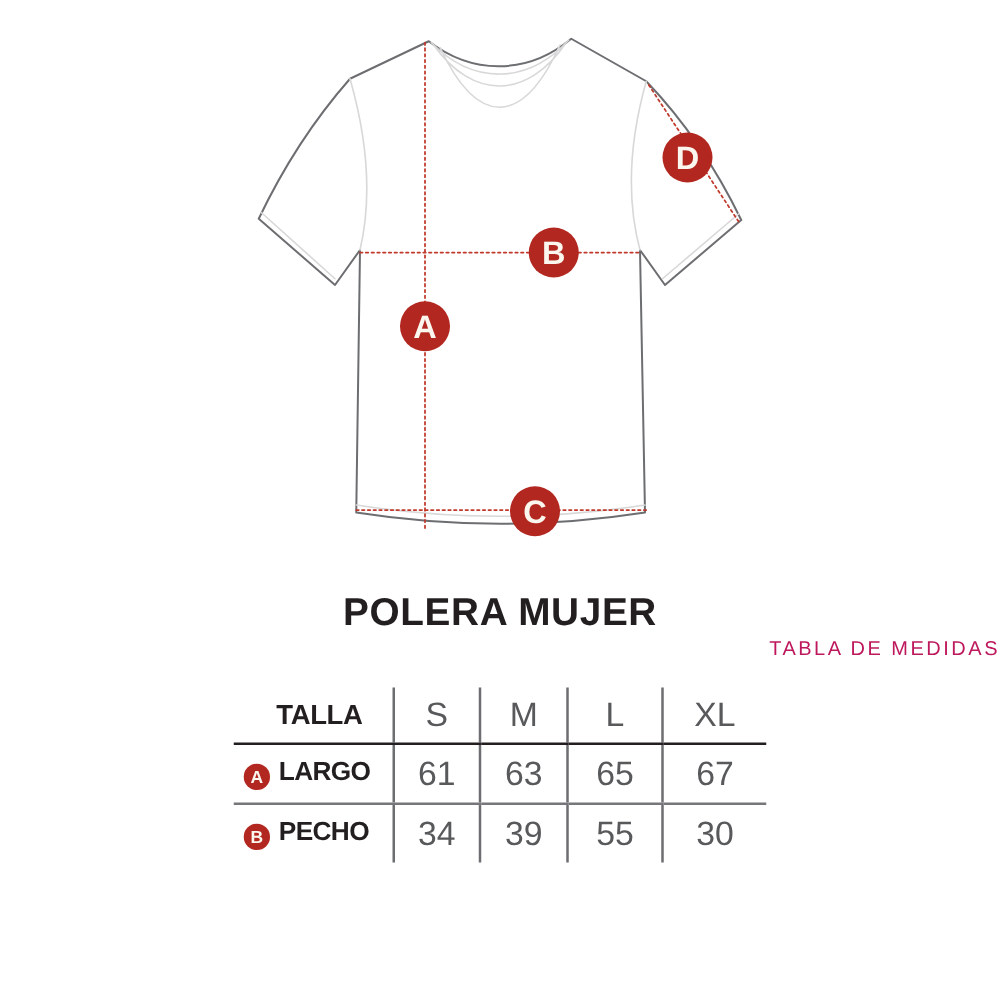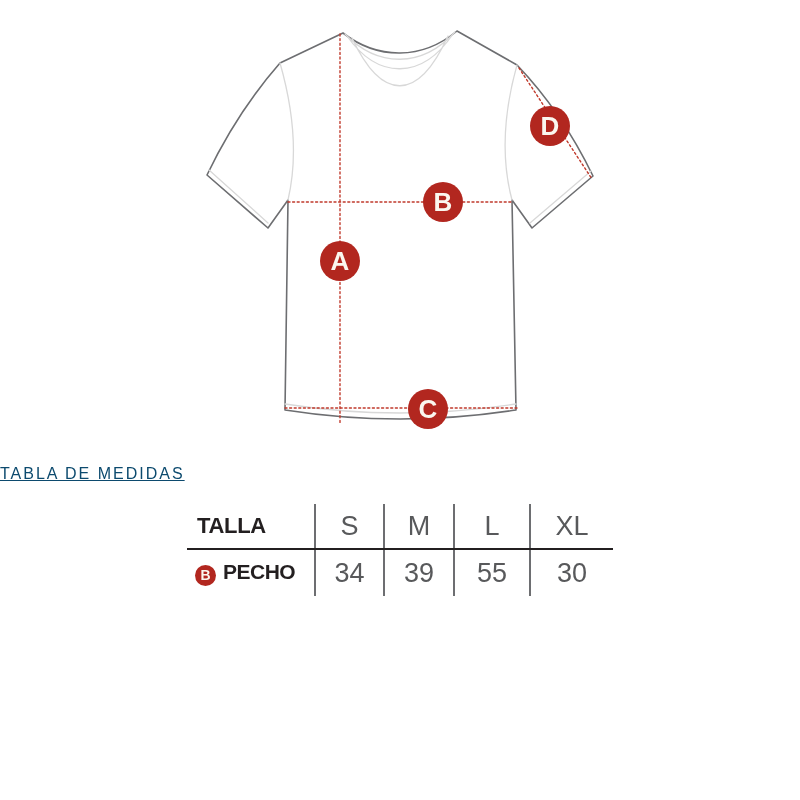--- a/index.html
+++ b/index.html
@@ -8,29 +8,29 @@
     font-family: "Liberation Sans", sans-serif; color: #231f20;
     overflow: hidden;
   }
   .diagram-wrap { width: 800px; height: 460px; }
   .title {
     margin: 14px 0 0 0; text-align: center;
     font-size: 31px; font-weight: bold; letter-spacing: 0.5px;
     color: #231f20; line-height: 32px;
   }
   .subtitle {
-    margin-top: 5px; text-align: left;
-    font-size: 16px; letter-spacing: 2px; color: #0c4a6e; line-height: 18px; text-decoration: underline;
+    margin-top: 5px; text-align: right;
+    font-size: 16px; letter-spacing: 2px; color: #be185d; line-height: 18px;
   }
   table.size-table {
     border-collapse: collapse; margin: 21px auto 0 auto; table-layout: fixed;
   }
   .size-table th, .size-table td { padding: 0; }
   .size-table thead th {
-    height: 44px; border-bottom: 2.5px solid #231f20; vertical-align: middle;
+    height: 44px; border-bottom: 2.5px solid #231f20; vertical-align: middle; text-align: center;
   }
   .size-table tbody td { height: 46px; vertical-align: middle; }
   .size-table tbody tr:not(:last-child) td { border-bottom: 2px solid #76777a; }
   .size-table th + th, .size-table td + td { border-left: 2px solid #6d6e71; }
   .talla-header {
     text-align: left; padding-left: 10px !important;
     font-size: 22px; font-weight: bold; color: #231f20; letter-spacing: -0.3px;
   }
   .size-header { text-align: center; font-size: 27px; font-weight: normal; color: #58595b; }
   .label-cell { text-align: left; padding-left: 8px !important; white-space: nowrap; }
@@ -85,20 +85,21 @@
           </g>
           <g>
             <circle cx="550" cy="126" r="20" fill="#b2271f"></circle>
             <text class="marker-letter" x="550" y="126" dy="0.36em" text-anchor="middle" fill="#fbf7ef">D</text>
           </g>
         </g>
       </g>
     </svg>
   </div>
 
+  <h1 class="title">POLERA MUJER</h1>
   <div class="subtitle">TABLA DE MEDIDAS</div>
 
   <table class="size-table">
     <colgroup>
       <col style="width:128px">
         <col style="width:69px">
         <col style="width:70px">
         <col style="width:76px">
         <col style="width:83px">
     </colgroup>
@@ -107,20 +108,29 @@
         <th class="talla-header">TALLA</th>
         <th class="size-header">S</th>
         <th class="size-header">M</th>
         <th class="size-header">L</th>
         <th class="size-header">XL</th>
       </tr>
     </thead>
     <tbody>
       <tr>
         <td class="label-cell">
+          <span class="badge">A</span><span class="row-label">LARGO</span>
+        </td>
+        <td class="value-cell">61</td>
+        <td class="value-cell">63</td>
+        <td class="value-cell">65</td>
+        <td class="value-cell">67</td>
+      </tr>
+      <tr>
+        <td class="label-cell">
           <span class="badge">B</span><span class="row-label">PECHO</span>
         </td>
         <td class="value-cell">34</td>
         <td class="value-cell">39</td>
         <td class="value-cell">55</td>
         <td class="value-cell">30</td>
       </tr>
     </tbody>
   </table>
 

